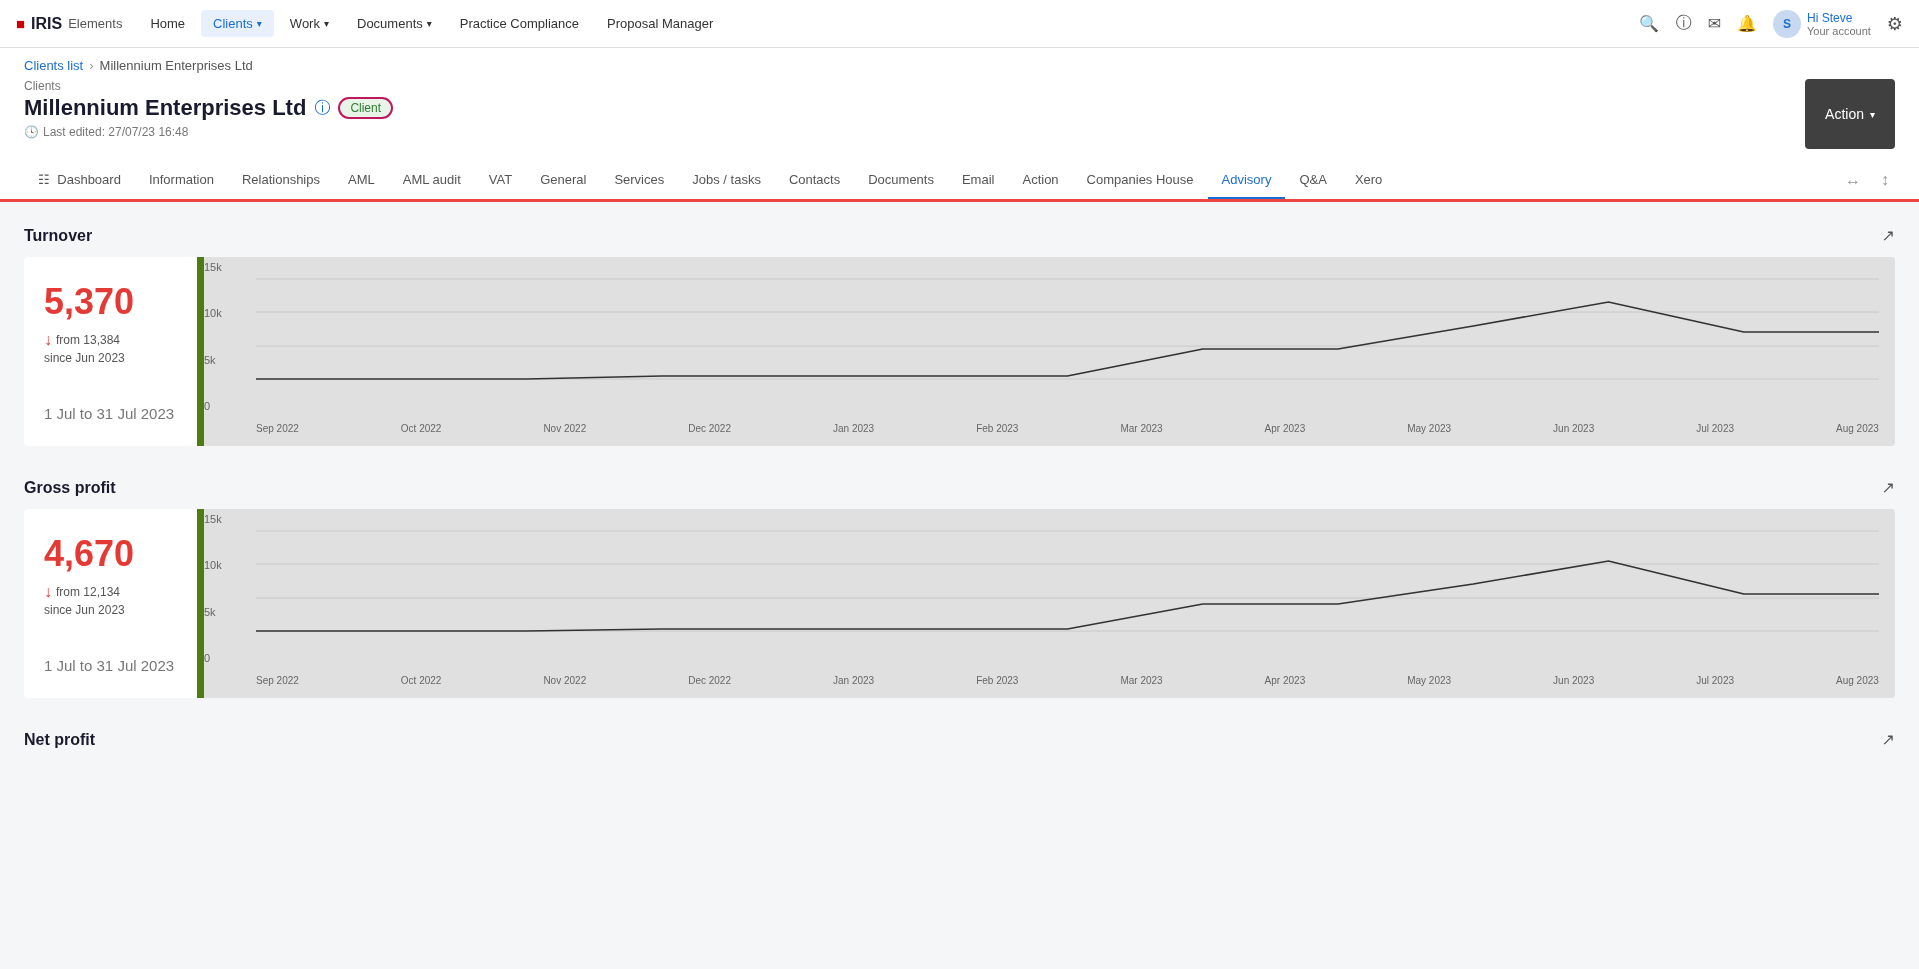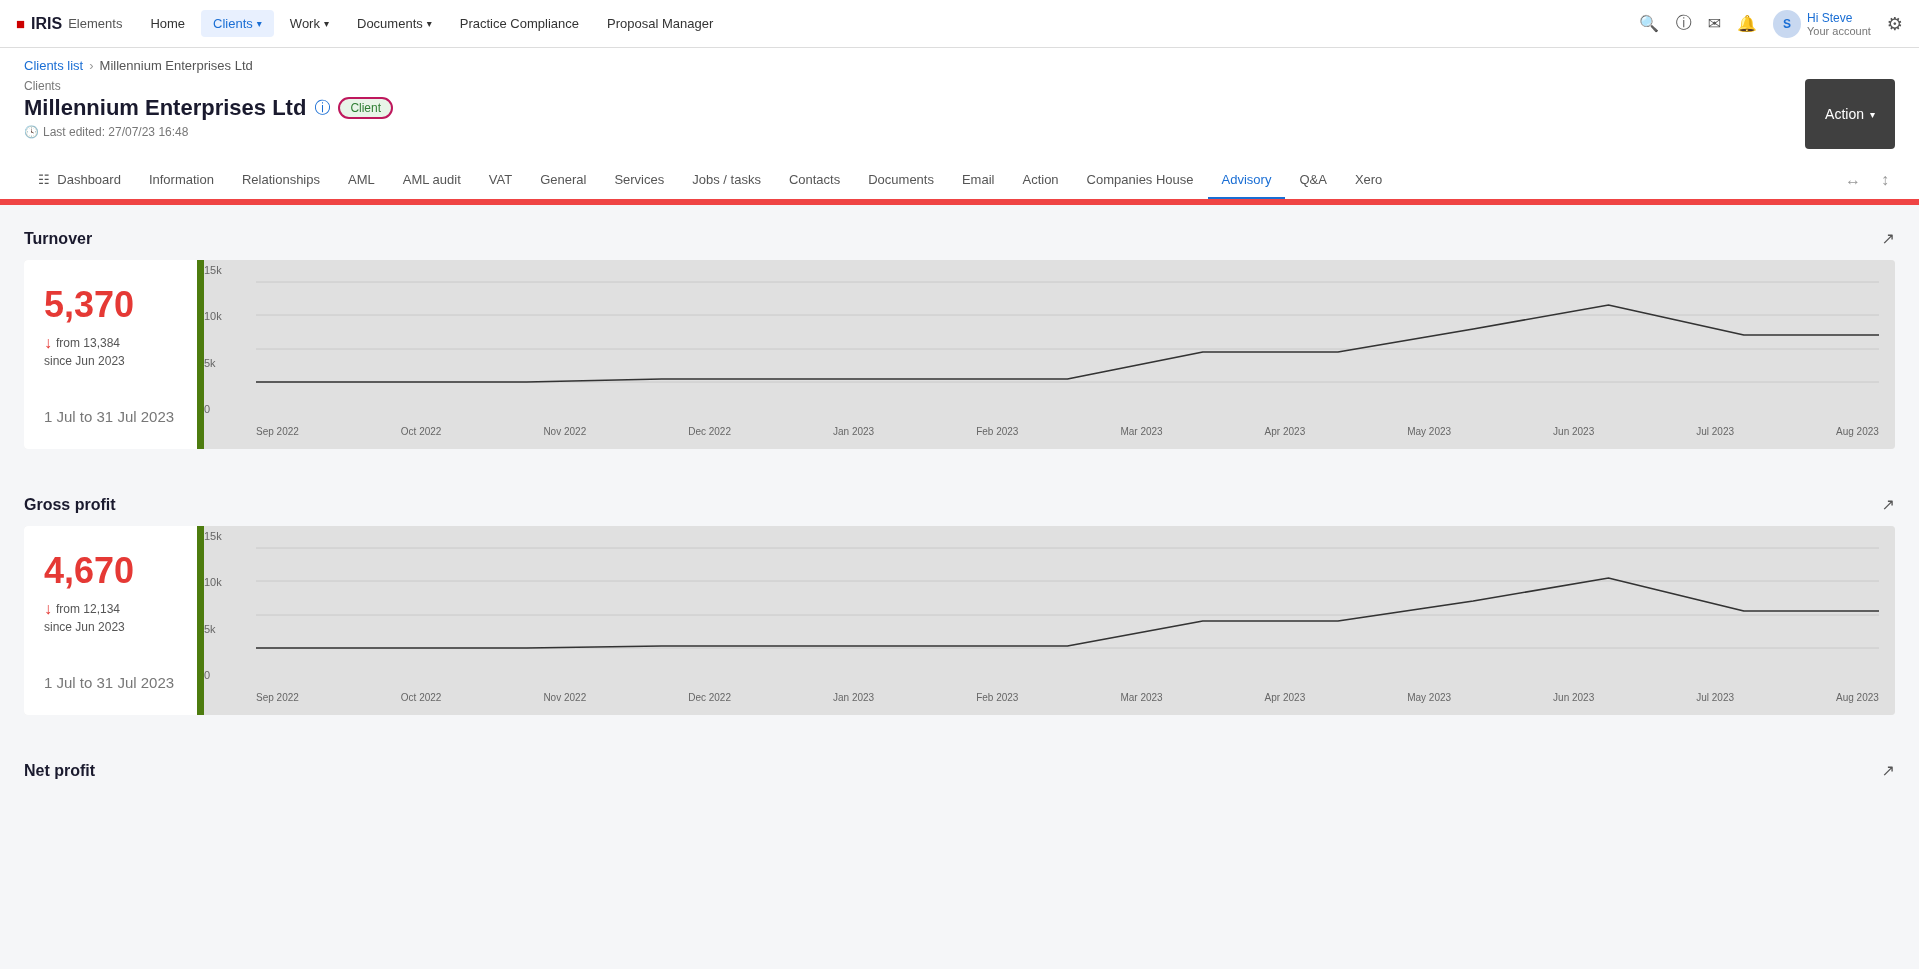--- a/index.html
+++ b/index.html
@@ -52,36 +52,36 @@
     }
     .last-edited { font-size: 12px; color: #777; display: flex; align-items: center; gap: 4px; }
     .action-btn {
       background: #404040; color: #fff; border: none; border-radius: 4px;
       padding: 27px 20px; font-size: 14px; font-weight: 500; cursor: pointer;
       display: flex; align-items: center; gap: 6px;
     }
 
     
     .sub-tabs {
-      display: flex; align-items: center; border-bottom: 6px solid #ef4444;
+      display: flex; align-items: center; border-bottom: 3px solid #ef4444;
       padding: 0 24px; gap: 0; overflow-x: auto;
     }
     .sub-tab {
       padding: 10px 14px; cursor: pointer; font-size: 13px; color: #555;
       border-bottom: 2px solid transparent; white-space: nowrap;
     }
     .sub-tab.active { color: #1a6ed4; border-bottom: 2px solid #1a6ed4; font-weight: 500; }
     .sub-tab-end { margin-left: auto; display: flex; align-items: center; gap: 8px; }
     .sub-tab-icon-btn { cursor: pointer; color: #999; font-size: 16px; padding: 10px 6px; }
 
     
     .main-content { padding: 24px; background: #f5f6f8; min-height: calc(100vh - 200px); }
 
     
-    .section { margin-bottom: 46px; }
+    .section { margin-bottom: 32px; }
     .section-header {
       display: flex; justify-content: space-between; align-items: center;
       margin-bottom: 12px;
     }
     .section-title { font-size: 16px; font-weight: 600; color: #1a1a2e; }
     .expand-icon { cursor: pointer; color: #555; font-size: 16px; }
 
     
     .chart-card {
       display: flex; background: #e8e8e8; border-radius: 4px; overflow: hidden;

